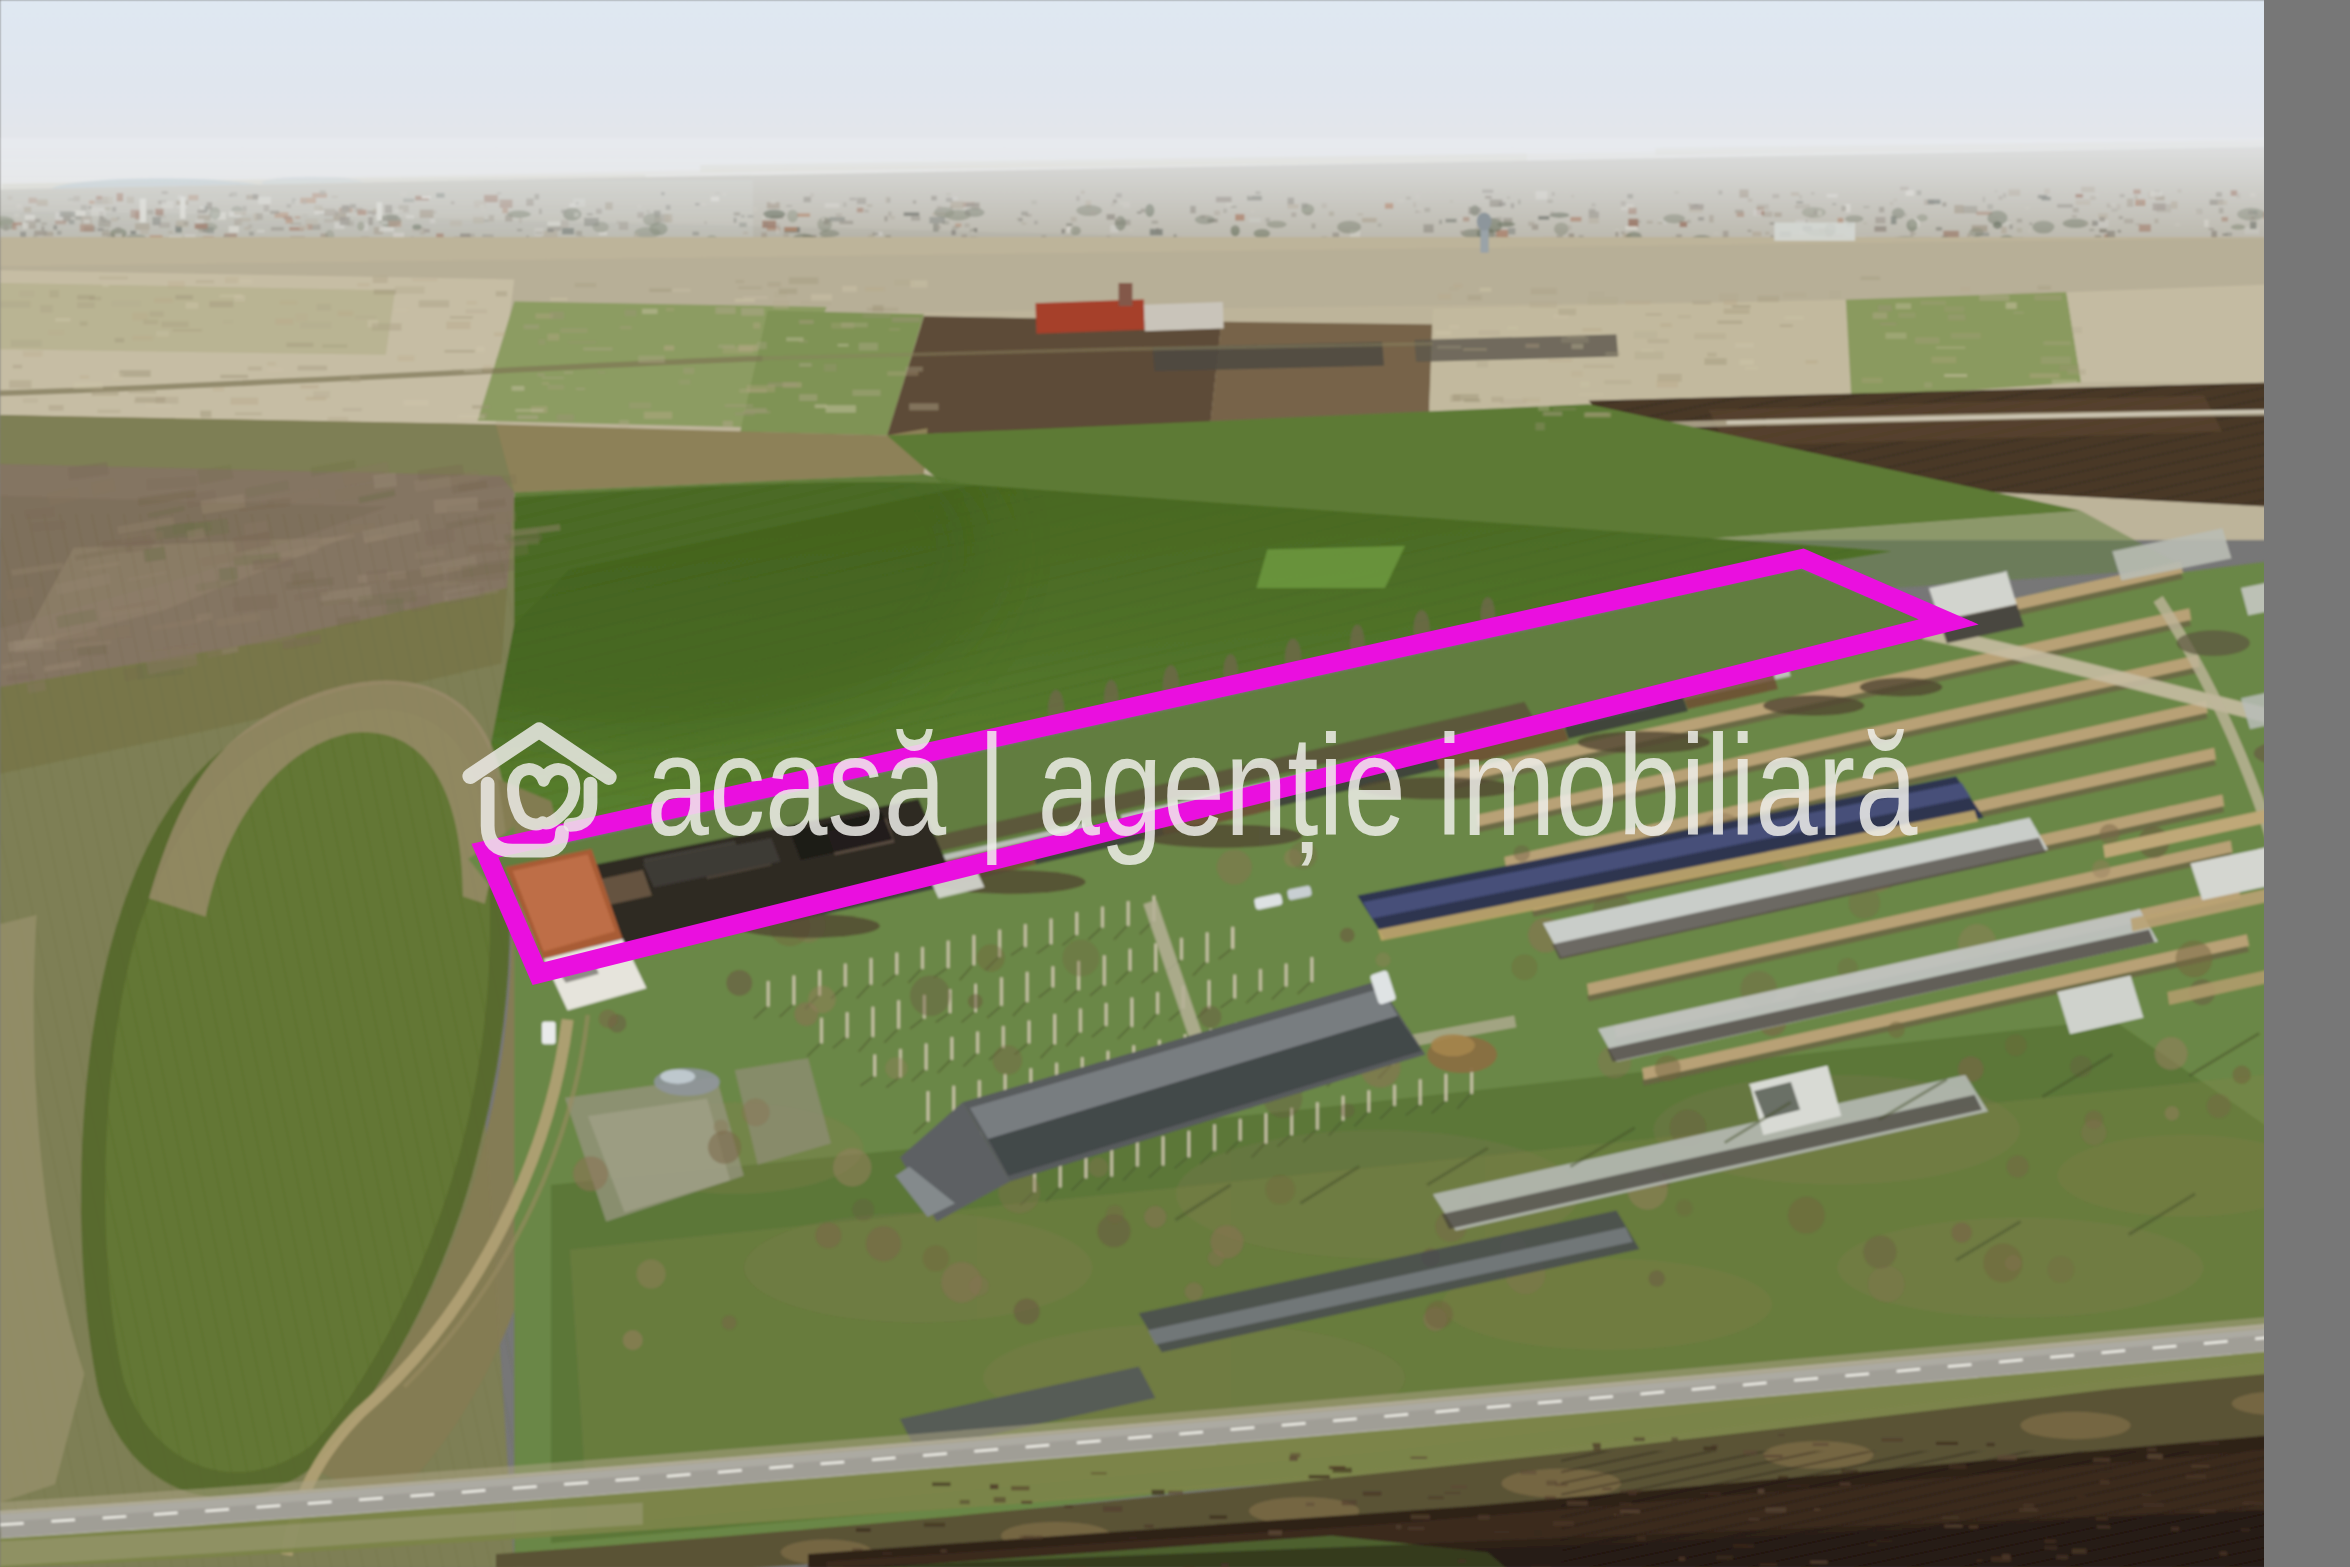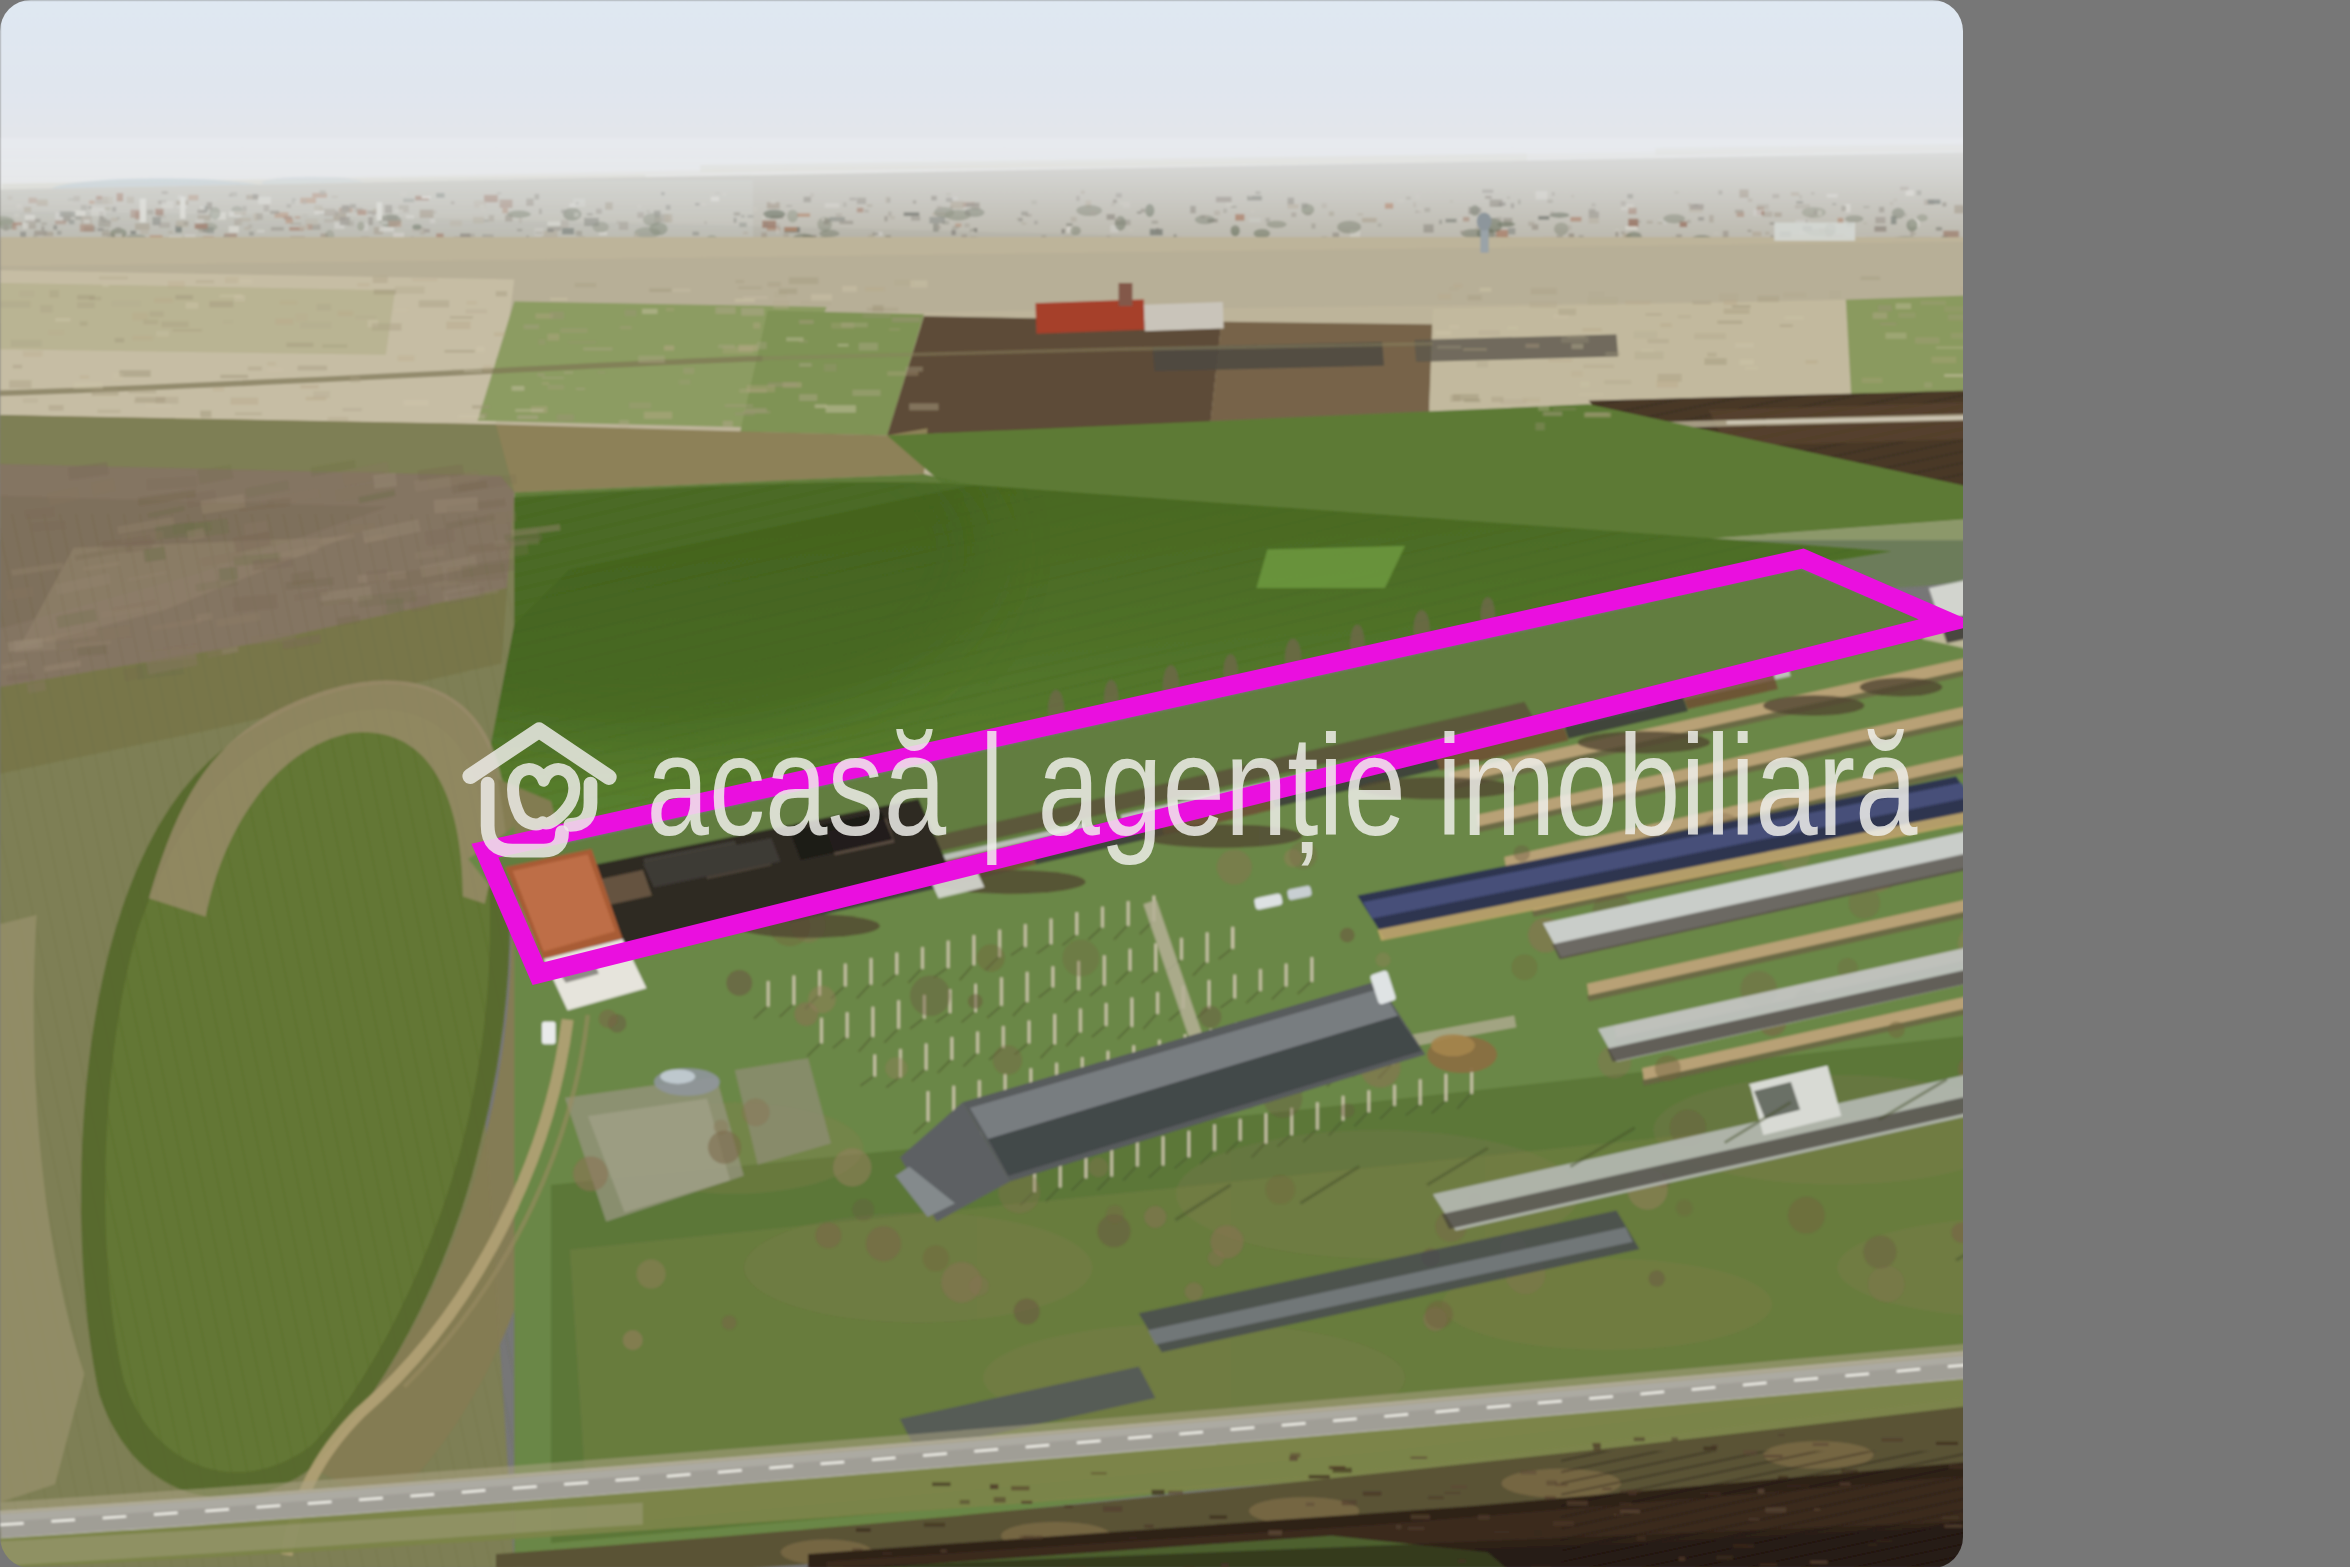--- a/index.html
+++ b/index.html
@@ -1,16 +1,16 @@
 <!DOCTYPE html>
 <html style="font-size:14.7px"><head>
 <meta charset="utf-8">
 <style>
   html,body{margin:0;padding:0;background:#777;}
-  #stage{position:relative;width:1963px;height:1568px;overflow:hidden;font-family:"Liberation Sans",sans-serif;border-radius:31px;}
+  #stage{position:relative;width:2264px;height:1568px;overflow:hidden;font-family:"Liberation Sans",sans-serif;}
   svg{display:block}
 </style>
 </head>
 <body>
 <div id="stage">
 <svg width="2351" height="1568" viewBox="0 0 2560 1707">
 <defs>
   <linearGradient id="sky" x1="0" y1="0" x2="0" y2="1">
     <stop offset="0" stop-color="#dfe8f2"></stop>
     <stop offset="0.5" stop-color="#e1e6ee"></stop>

